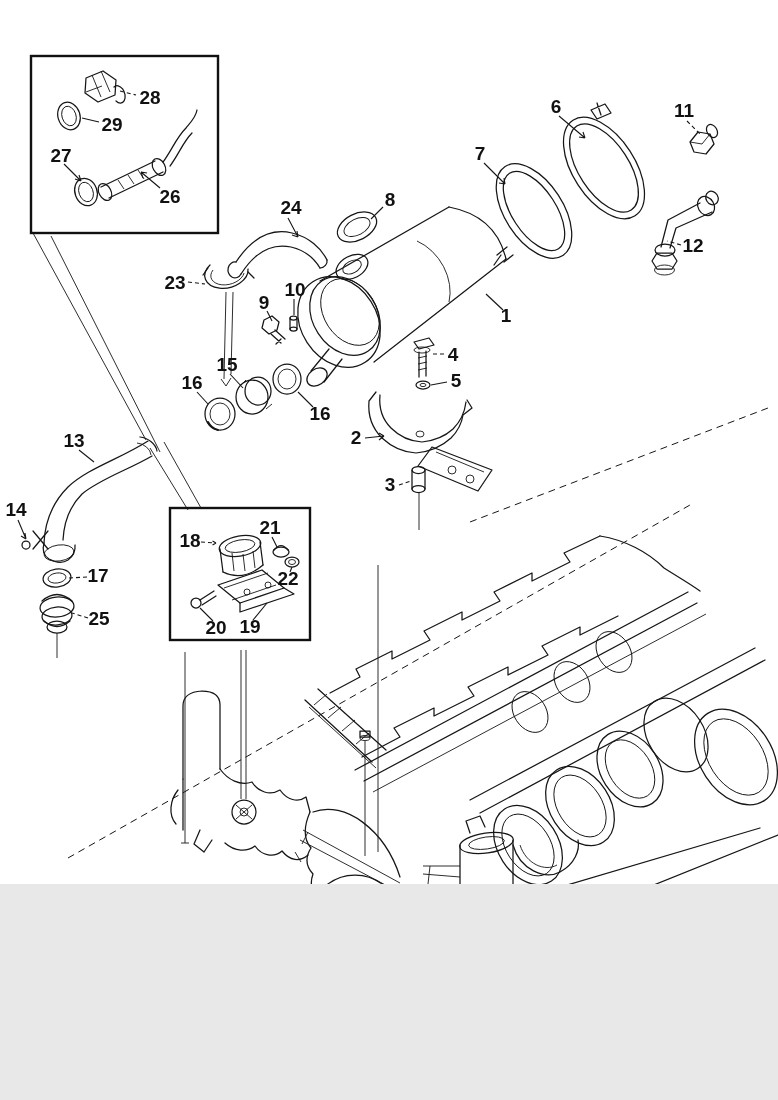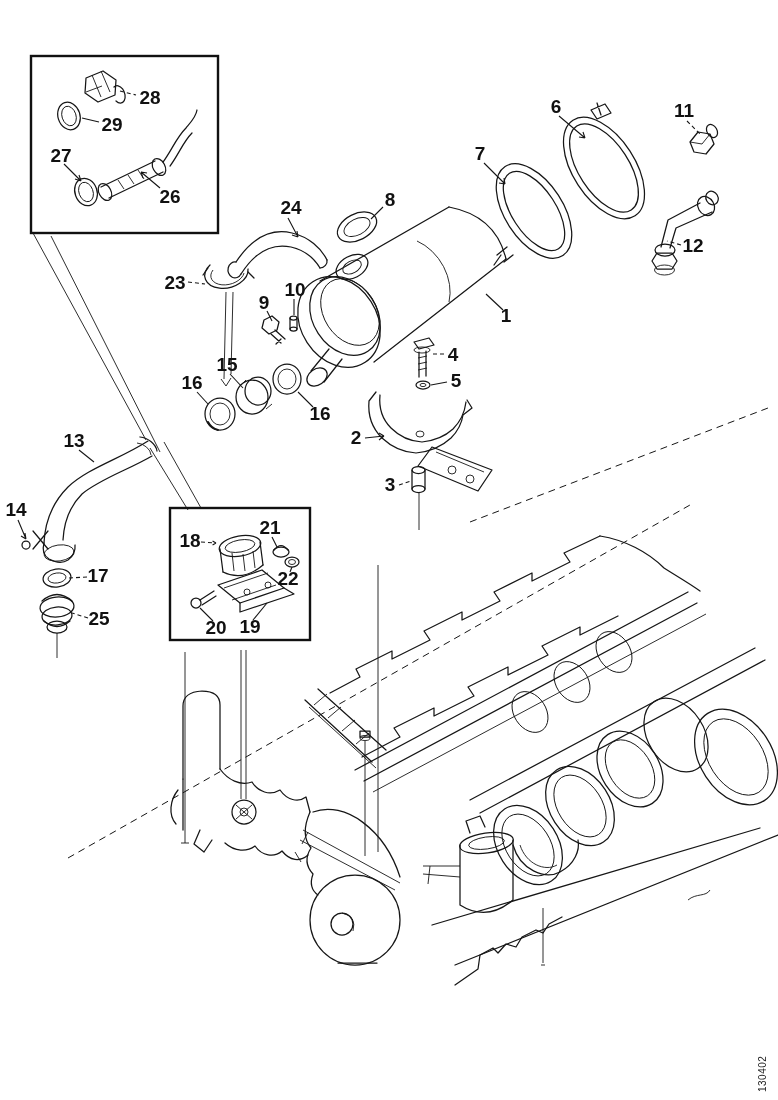--- a/index.html
+++ b/index.html
@@ -1,16 +1,16 @@
 <!DOCTYPE html>
 <html><head>
 <meta charset="utf-8">
 <style>
   html,body{margin:0;padding:0;background:#e8e8e8;}
-  .page{position:relative;width:778px;height:1100px;background:#ffffff;margin:0 auto;overflow:hidden;}
+  .page{position:relative;width:778px;height:884px;background:#ffffff;margin:0 auto;overflow:hidden;}
   svg{display:block;}
   .callout{font-family:"Liberation Sans",sans-serif;font-size:19px;font-weight:bold;fill:#111;}
   .code{font-family:"Liberation Sans",sans-serif;font-size:10px;fill:#222;letter-spacing:.5px;}
   .ln{stroke:#161616;fill:none;stroke-width:1.25;stroke-linecap:round;stroke-linejoin:round;}
   .ln2{stroke:#161616;fill:none;stroke-width:2;stroke-linecap:round;stroke-linejoin:round;}
   .thin{stroke:#161616;fill:none;stroke-width:.9;}
   .lead{stroke:#161616;fill:none;stroke-width:1.1;}
   .dash{stroke:#161616;fill:none;stroke-width:1;stroke-dasharray:7 5;}
   .ldash{stroke:#161616;fill:none;stroke-width:1.1;stroke-dasharray:4 3;}
   .box{stroke:#111;fill:none;stroke-width:2.4;}

